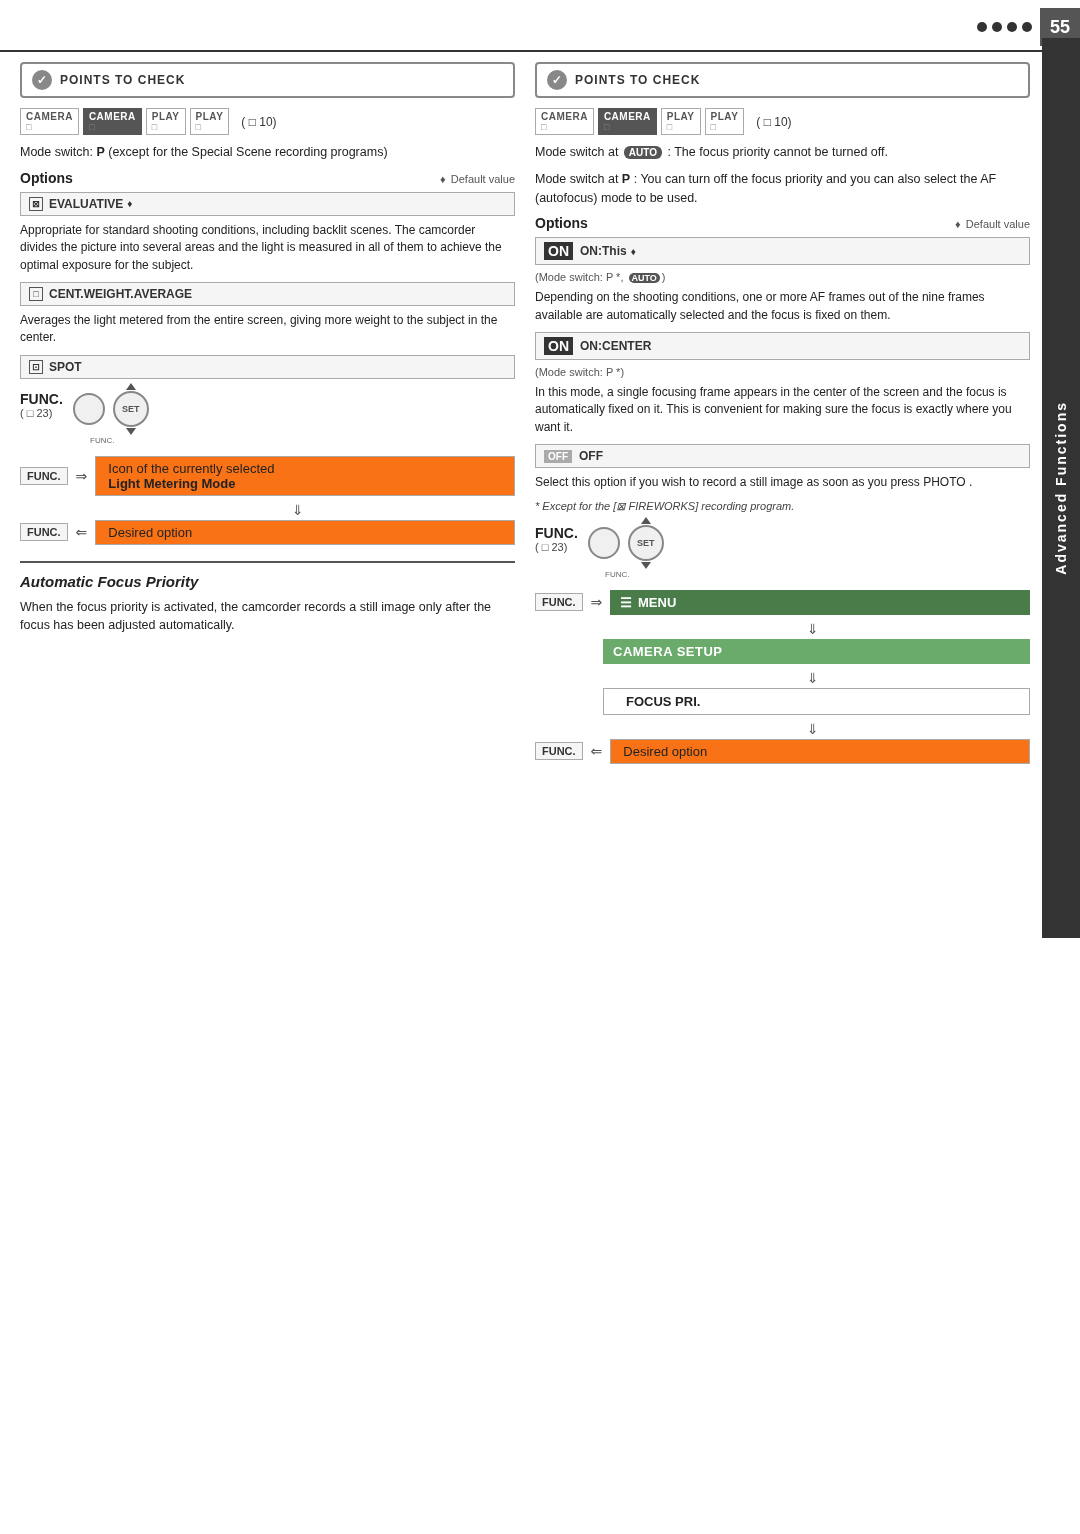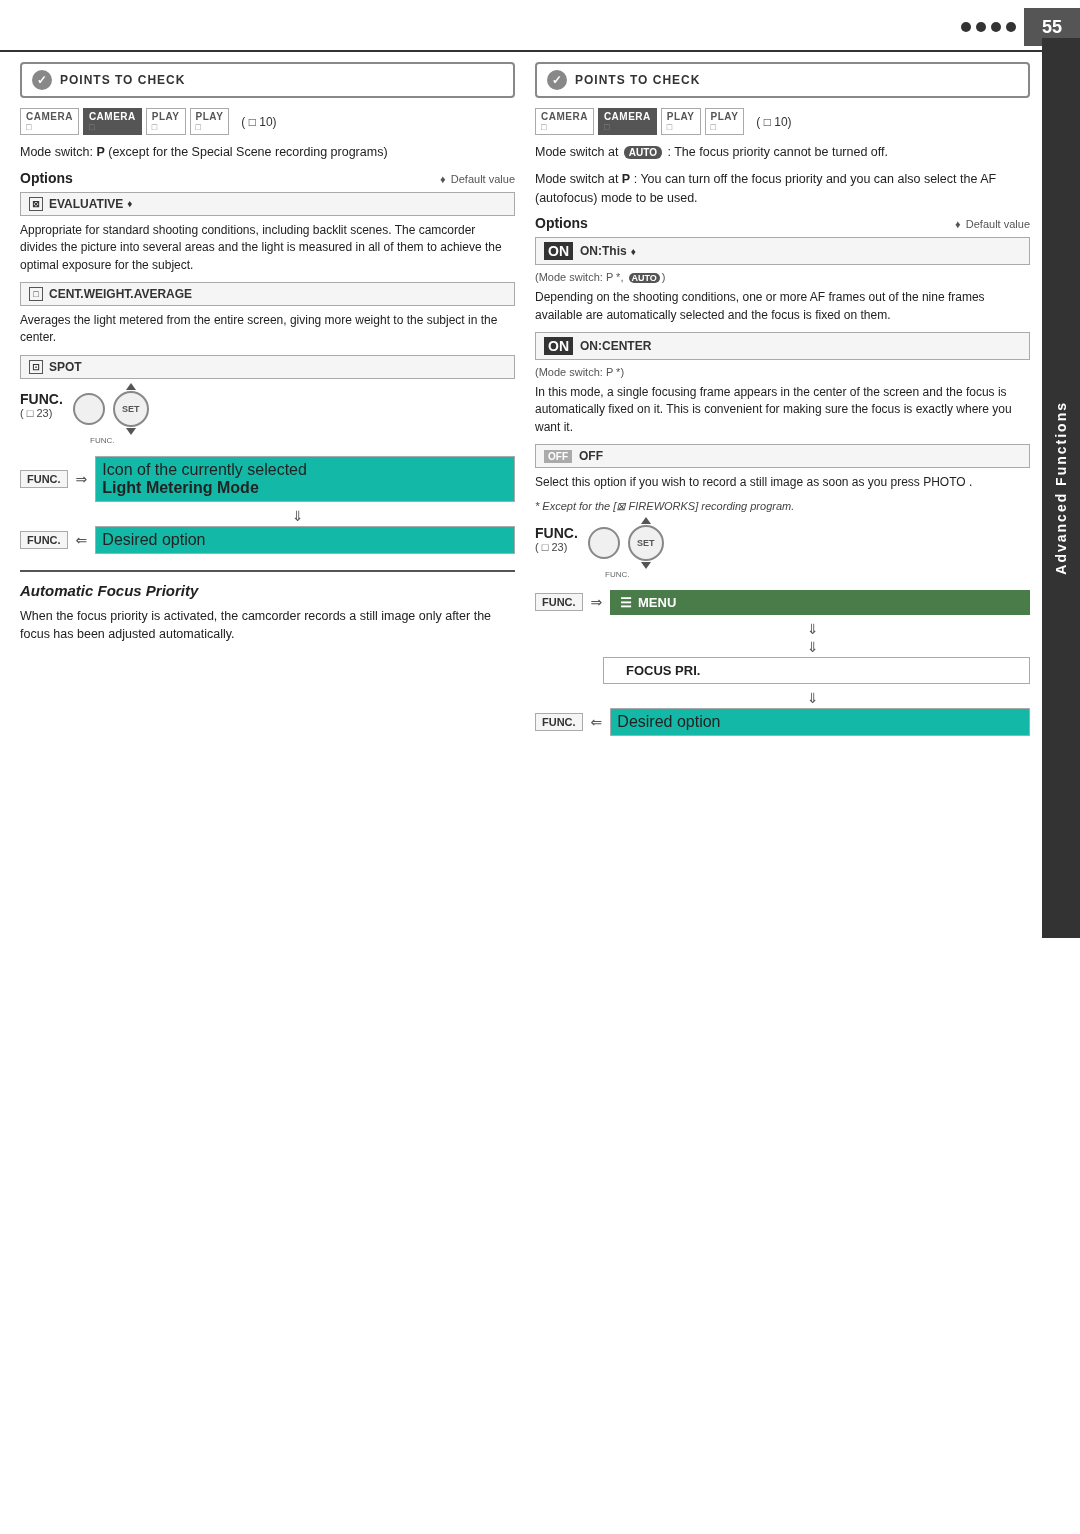--- a/index.html
+++ b/index.html
@@ -28,21 +28,21 @@
       letter-spacing: 0.5px;
       flex: 1;
       text-align: right;
       padding-right: 12px;
     }
     .page-number-box {
       background: #555;
       color: #fff;
       font-size: 18px;
       font-weight: bold;
-      width: 56px;
+      width: 40px;
       height: 38px;
       display: flex;
       align-items: center;
       justify-content: center;
     }
 
     
     .sidebar-right {
       position: absolute;
       right: 0;
@@ -291,25 +291,25 @@
       color: #333;
       background: #f5f5f5;
       white-space: nowrap;
     }
     .arrow-right {
       font-size: 14px;
       color: #555;
     }
     .step-content-box {
       border: 1.5px solid #aaa;
-      padding: 4px 6px;
-      font-size: 16px;
+      padding: 4px 12px;
+      font-size: 13px;
       color: #222;
       flex: 1;
-      background: #14b8a6;
+      background: #f97316;
     }
     .arrow-down-step {
       text-align: center;
       font-size: 14px;
       color: #555;
       margin: 2px 0 2px 60px;
     }
 
     
     .section-divider {
@@ -588,20 +588,26 @@
       <div class="func-step-row">
         <div class="func-btn-box">FUNC.</div>
         <span class="arrow-right">⇒</span>
         <div class="menu-box" style="flex:1;">
           <span>☰</span>
           <span>MENU</span>
         </div>
       </div>
       <div class="arrow-down-step">⇓</div>
 
+      <div class="func-step-row">
+        <div style="width:60px;flex-shrink:0;"></div>
+        <div class="camera-setup-box" style="flex:1;">
+          <span>CAMERA SETUP</span>
+        </div>
+      </div>
       <div class="arrow-down-step">⇓</div>
 
       <div class="func-step-row">
         <div style="width:60px;flex-shrink:0;"></div>
         <div class="focus-pri-box" style="flex:1;">
           <span>FOCUS PRI.</span>
         </div>
       </div>
       <div class="arrow-down-step">⇓</div>
 

